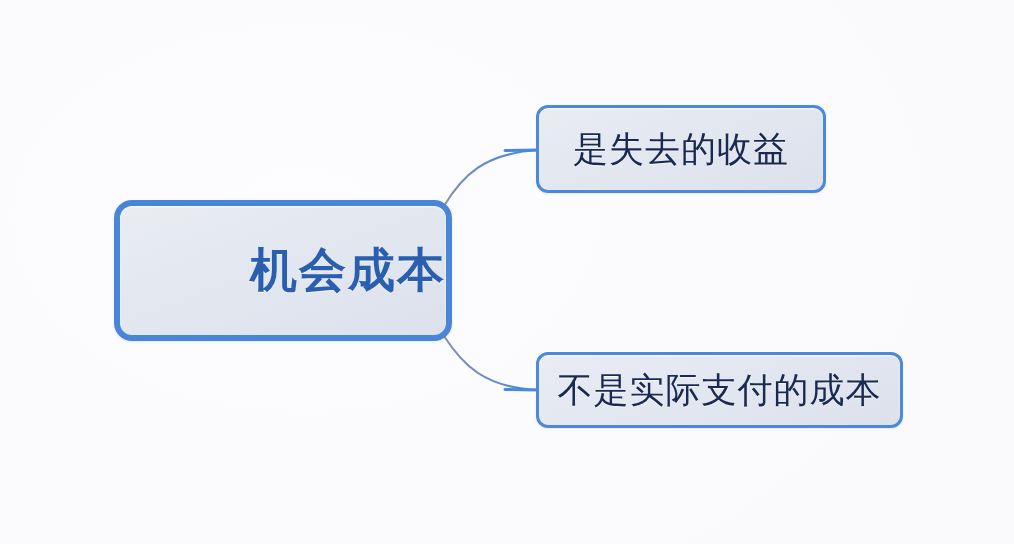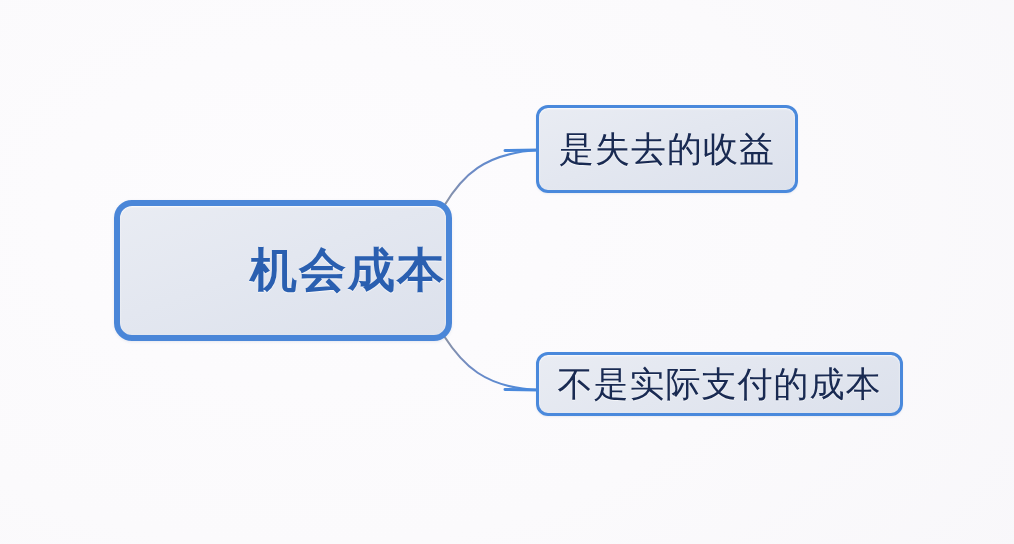--- a/index.html
+++ b/index.html
@@ -85,29 +85,29 @@
     font-size: 35px;
     font-weight: normal;
     color: #192a52;
     text-shadow: 0 1px 0 rgba(255,255,255,0.55);
     letter-spacing: 1px;
   }
 
   .node.leaf.leaf-top {
     left: 536px;
     top: 105px;
-    width: 262px;
+    width: 290px;
     height: 88px;
   }
 
   .node.leaf.leaf-bottom {
     left: 536px;
     top: 352px;
     width: 367px;
-    height: 64px;
+    height: 76px;
   }
 </style>
 </head>
 <body>
 
 <div id="canvas">
 
   <svg id="connectors" viewBox="0 0 1014 544" width="1014" height="544" xmlns="http://www.w3.org/2000/svg">
     <defs>
 

